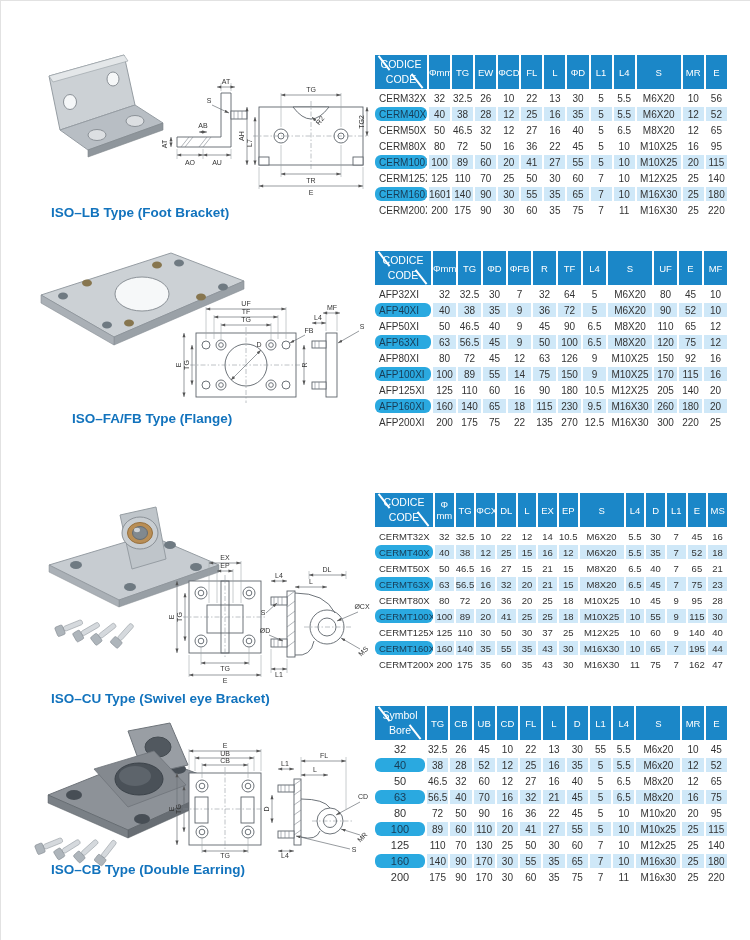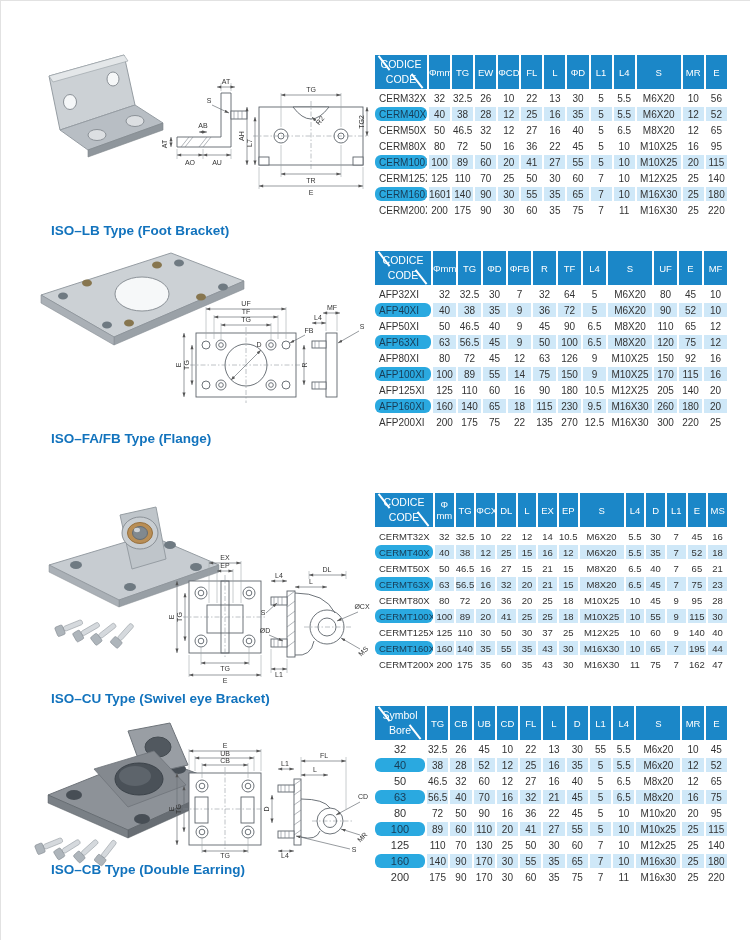--- a/index.html
+++ b/index.html
@@ -18,21 +18,21 @@
   .tbl.bore td.code{text-align:center;padding-left:0;font-size:11px;}
   .tbl.dense td{font-size:9.5px;}
   th.corner{position:relative;}
   .c-top,.c-bot{display:block;text-align:center;font-size:10.5px;line-height:15px;position:relative;z-index:2;}
   .sl{position:absolute;width:18px;height:2.2px;background:#fff;z-index:1;}
   .sl1{left:0;top:7px;transform:rotate(52deg);}
   .sl2{right:1px;bottom:7px;transform:rotate(52deg);}
   #tbl1{top:52px;} #tbl2{top:248px;} #tbl3{top:490px;} #tbl4{top:703px;}
   
   .caption{position:absolute;left:50px;margin:0;color:#1273bd;font-size:13.5px;font-weight:bold;}
-  #cap1{top:204px;margin-top:18px;} #cap2{top:430px;} #cap3{top:690px;} #cap4{top:861px;}
+  #cap1{top:204px;} #cap2{top:410px;margin-left:21px;} #cap3{top:690px;} #cap4{top:861px;}
   .banner{position:absolute;left:45px;top:439px;width:700px;height:27px;line-height:27px;
           background:linear-gradient(to right,#1787c8 0%,#1787c8 42%,#9dcdeb 80%,#eef7fc 100%);
           color:#fff;font-size:17px;font-weight:bold;padding-left:10px;box-sizing:border-box;
           letter-spacing:-0.2px;}
   
   svg{position:absolute;}
   #photo1{left:33px;top:48px;}   #drw1{left:158px;top:76px;}
   #photo2{left:28px;top:244px;}  #drw2{left:165px;top:286px;}
   #photo3{left:33px;top:492px;}  #screws3{left:48px;top:602px;} #drw3{left:158px;top:534px;}
   #photo4{left:35px;top:712px;}  #screws4{left:28px;top:822px;} #drw4{left:163px;top:738px;}

